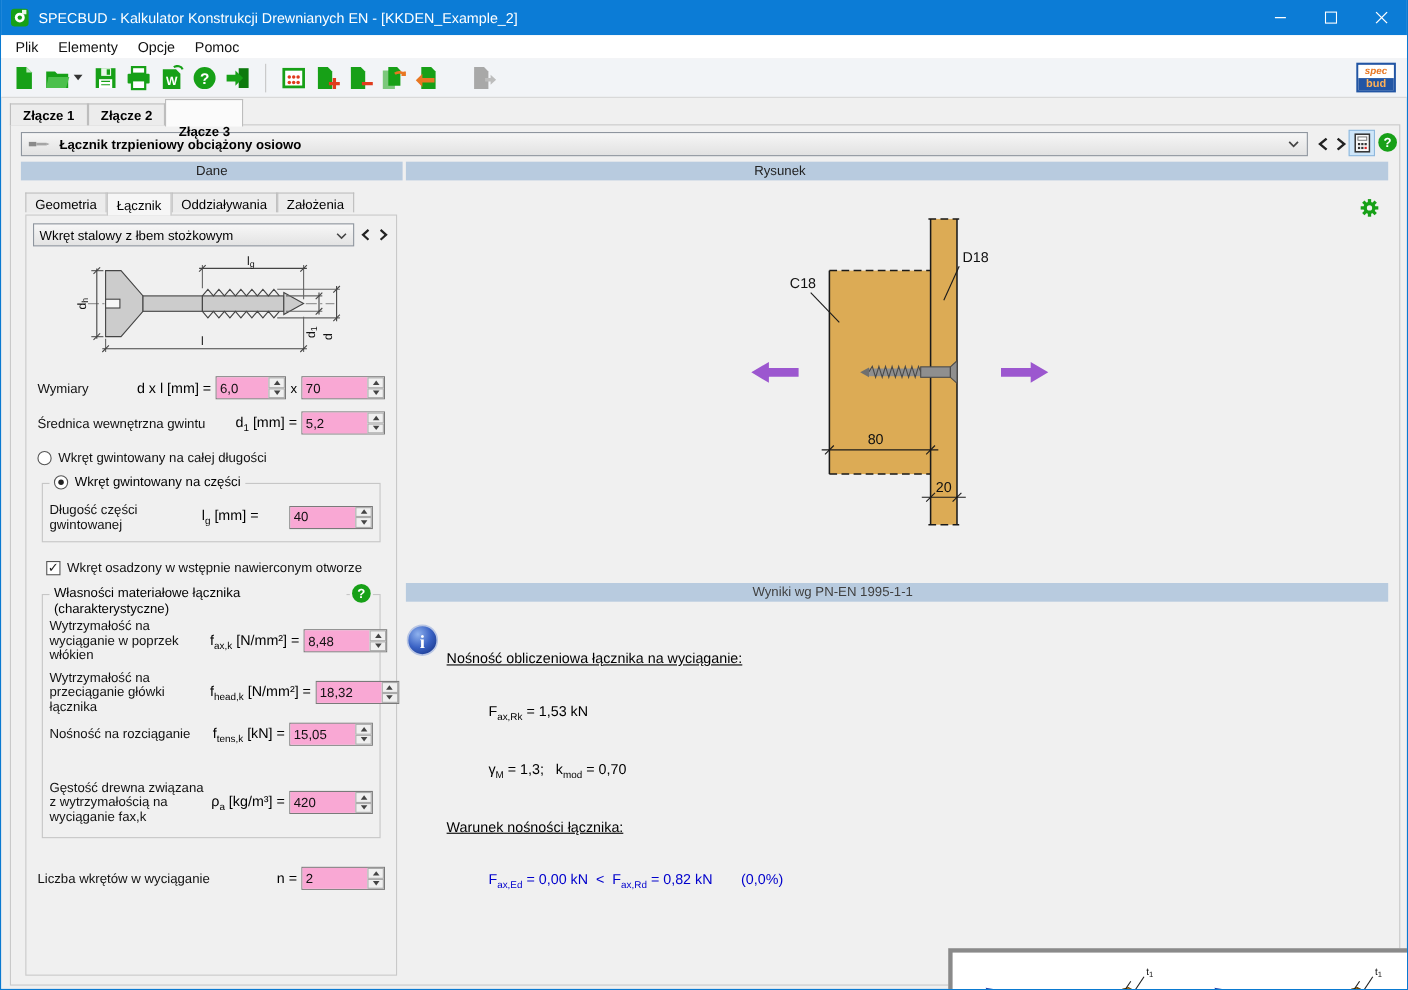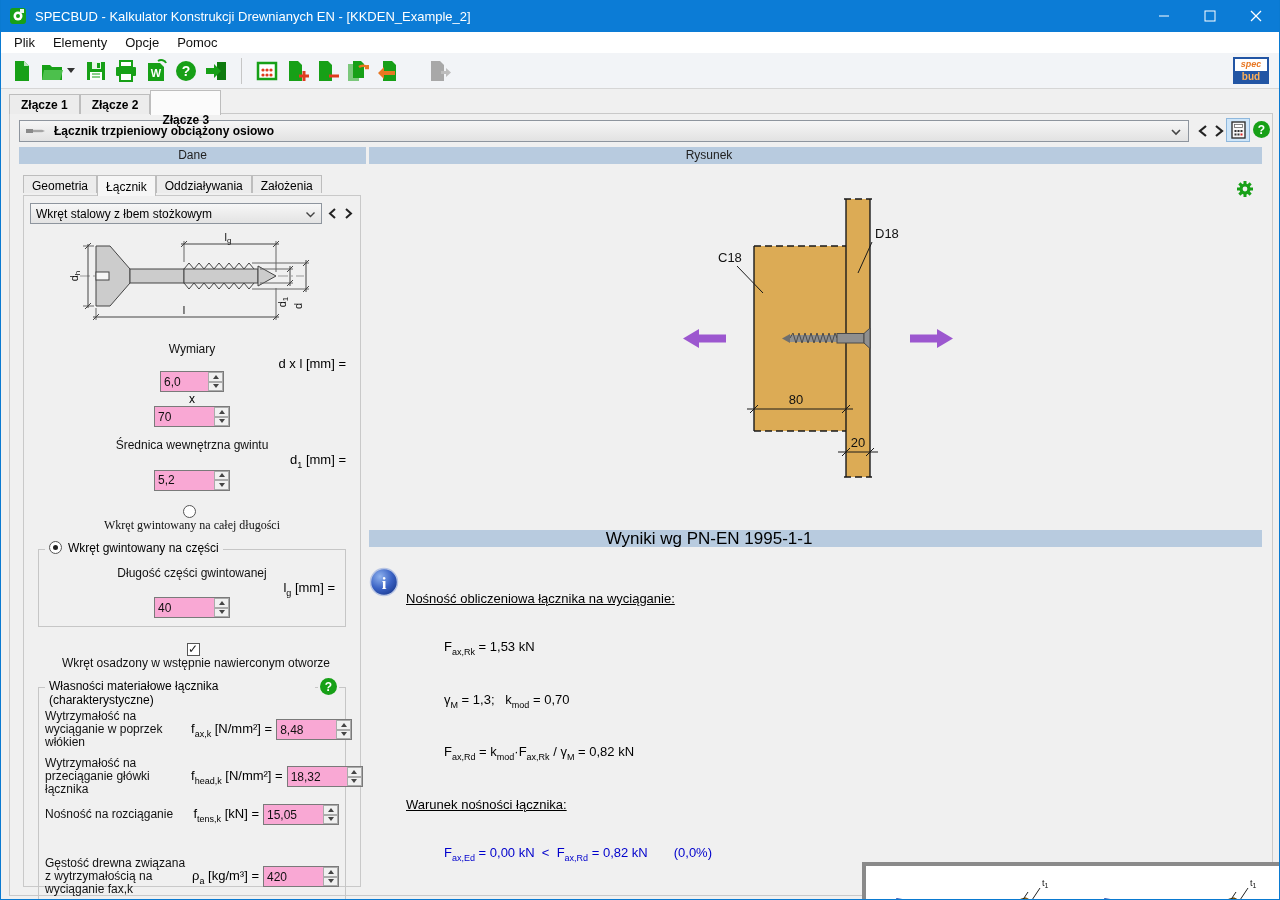--- a/index.html
+++ b/index.html
@@ -62,21 +62,21 @@
     padding:3px 8px 2px;height:18px;}
   .subtab.active{background:#f6f6f6;height:21px;padding-top:4px;margin-bottom:-1px;position:relative;z-index:3;}
   .page{position:absolute;left:4px;top:26px;width:338px;bottom:2px;border:1px solid #c9c9c9;
     background:#f0f0f0;padding:7px 6px;}
   .type-row{display:flex;align-items:center;}
   .combo{flex:none;width:292px;height:21px;background:linear-gradient(#f7f7f7,#e3e3e3);
     border:1px solid #8e959e;display:flex;align-items:center;padding:0 5px;font-size:12px;}
   .combo .chev{margin-left:auto;}
   .minichev{width:14px;height:16px;display:flex;align-items:center;justify-content:center;margin-left:4px;}
   .fig{display:block;margin:8px auto 0;}
-  .row{display:flex;align-items:center;padding:0 4px;flex-direction:column;}
+  .row{display:flex;align-items:center;padding:0 4px;}
   .lbl{font-size:12px;color:#111;}
   .sym{font-size:13px;white-space:nowrap;margin-left:auto;margin-right:4px;}
   .sym sub,.res-text sub{font-size:9px;}
   .spin{width:76px;height:21px;border:1px solid #7a7a7a;background:#fff;display:flex;flex:none;}
   .spin.w64{width:64px;}
   .spin input{flex:1;min-width:0;border:none;outline:none;font-family:"Liberation Sans",sans-serif;
     font-size:12px;padding:0 3px;background:#f9a8d4;color:#111;}
   .spin .btns{width:15px;display:flex;flex-direction:column;}
   .spin .b{flex:1;background:#f0f0f0;border:1px solid #ababab;display:flex;align-items:center;justify-content:center;}
   .tri-up{width:0;height:0;border-left:3px solid transparent;border-right:3px solid transparent;border-bottom:4px solid #444;}
@@ -89,21 +89,21 @@
     position:relative;font-size:12px;line-height:11px;text-align:center;color:#222;}
   .group{border:1px solid #c6c6c6;margin:0 8px;position:relative;padding:10px 6px 8px;}
   .legend{position:absolute;top:-9px;left:6px;background:#f0f0f0;padding:0 4px;display:flex;align-items:center;font-size:12px;}
   .ghelp{position:absolute;top:-10px;right:6px;background:#f0f0f0;padding:0 2px;}
   .g2row{display:flex;align-items:center;margin-top:8px;}
   .g2row .lbl{width:146px;flex:none;line-height:13px;}
   
   .right-panel{position:absolute;left:359px;top:55px;width:893px;height:720px;}
   .gear{position:absolute;right:8px;top:11px;}
   .res-bar{position:absolute;left:0;top:361px;width:893px;height:17px;background:#b8cbdf;}
-  .res-bar span{display:block;width:680px;text-align:center;font-size:17px;line-height:17px;color:#000000;}
+  .res-bar span{display:block;width:680px;text-align:center;font-size:12px;line-height:17px;color:#404040;margin-left:48px;}
   .res-block{position:absolute;left:0;top:390px;width:880px;}
   .info-icon{position:absolute;left:0;top:8px;}
   .res-text{margin-left:37px;font-size:13px;line-height:16px;color:#000;white-space:pre-wrap;}
   .res-text .hd{text-decoration:underline;}
   .res-text .ind{margin-left:38px;}
   .cond{color:#0000cc;}
   .pct{margin-left:26px;}
   
   .thumbs{position:absolute;left:852px;top:748px;width:425px;height:145px;background:#fff;
     border:4px solid #8a8a8a;display:flex;align-items:center;}
@@ -415,31 +415,31 @@
                   <span class="tri-up"></span>
                 </span>
                 <span class="b">
                   <span class="tri-dn"></span>
                 </span>
               </span>
           </span>
         </div>
 
 
-        <div class="row" style="margin-top:14px;font-family:Liberation Serif, serif;">
+        <div class="row" style="margin-top:14px;">
           <span class="radio"></span>
           <span class="lbl">Wkręt gwintowany na całej długości</span>
         </div>
 
         <div class="group" style="margin-top:16px;">
           <span class="legend">
             <span class="radio on"></span>
             <span>Wkręt gwintowany na części</span>
           </span>
-          <div class="row" style="margin-top:6px;padding:0;">
+          <div class="row" style="margin-top:6px;padding:0;gap:24px;">
             <span class="lbl">Długość części gwintowanej</span>
             <span class="sym">l<sub>g</sub> [mm] =</span>
             <span class="spin">
               <input value="40" style="">
               <span class="btns">
                   <span class="b">
                     <span class="tri-up"></span>
                   </span>
                   <span class="b">
                     <span class="tri-dn"></span>
@@ -610,21 +610,20 @@
                 </radialGradient>
               </defs>
               <circle cx="15" cy="15" r="13.5" fill="url(#ib)" stroke="#b9c6e4" stroke-width="1.5"></circle>
               <text x="15" y="22" text-anchor="middle" font-size="17" font-weight="bold" fill="#fff" font-family="Liberation Serif,serif">i</text>
             </svg>
         </span>
         <div class="res-text">
           <div class="hd">Nośność obliczeniowa łącznika na wyciąganie:</div>
           <div class="ind">F<sub>ax,Rk</sub> = 1,53 kN</div>
           <div class="ind">γ<sub>M</sub> = 1,3;   k<sub>mod</sub> = 0,70</div>
-          <div class="ind">F<sub>ax,Rd</sub> = k<sub>mod</sub>·F<sub>ax,Rk</sub> / γ<sub>M</sub> = 0,82 kN</div>
           <div class="hd">Warunek nośności łącznika:</div>
           <div class="ind cond"><span>F<sub>ax,Ed</sub> = 0,00 kN  &lt;  F<sub>ax,Rd</sub> = 0,82 kN</span><span class="pct">(0,0%)</span></div>
         </div>
       </div>
     </div>
 
     <div class="thumbs">
       <svg width="200" height="134" viewBox="0 0 200 134">
         <polygon points="36,62 160,30 160,122 36,154" fill="#bf8020" stroke="#6b4a0c"></polygon>
         <polygon points="36,62 160,30 168,34 44,66" fill="#d9a33c" stroke="#6b4a0c"></polygon>

